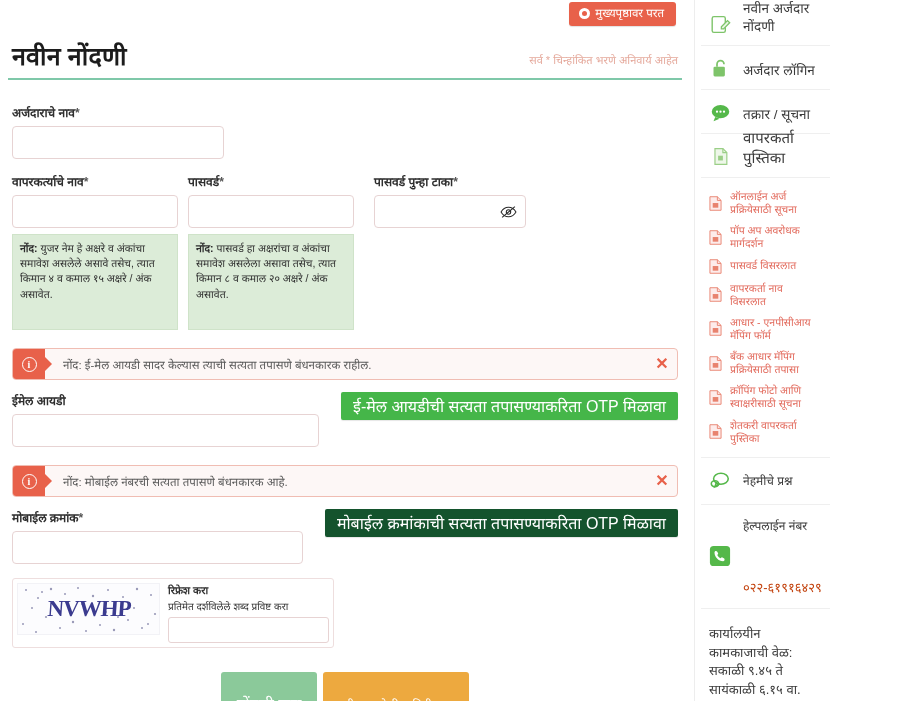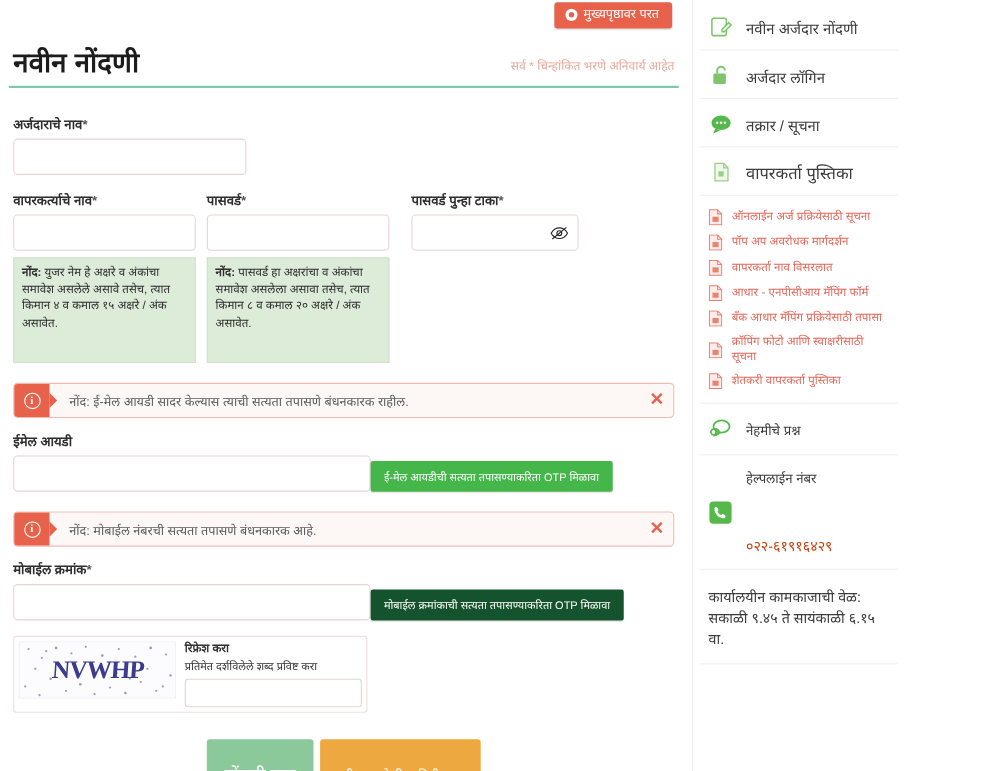--- a/index.html
+++ b/index.html
@@ -130,26 +130,26 @@
   .alert-text {
     flex: 1; display: flex; align-items: center;
     padding-left: 18px; font-size: 11.5px; color: #5a5a5a;
   }
   .alert-close {
     width: 30px; display: flex; align-items: center; justify-content: center;
     color: #e8614a; font-size: 16px; font-weight: 700; cursor: pointer;
     background: none; border: none; line-height: 1;
   }
 
-  .otp-row { display: flex; align-items: flex-end; padding: 0 4px; }
+  .otp-row { display: flex; padding: 0 4px; gap: 22px; }
   .otp-input-col { width: 325px; }
   .otp-btn {
     background: #45b649;
     color: #fff; border: none; border-radius: 2px;
-    font-size: 10px; height: 28px;
+    font-size: 16px; height: 28px;
     padding: 0 12px; cursor: pointer; white-space: nowrap;
     box-shadow: 0 1px 1px rgba(0,0,0,.10);
   }
   .otp-btn.mobile { background: #14532d; }
 
   .section-gap { height: 18px; }
 
   
   .captcha-box {
     display: flex; margin: 0 4px;
@@ -446,20 +446,28 @@
           <rect x="4" y="7.5" width="6" height="5" fill="#e8836f"></rect>
         </svg>
         <span class="doc-label">पॉप अप अवरोधक मार्गदर्शन</span>
       </div>
       <div class="doc-item">
         <svg class="pdf-ico" viewBox="0 0 14 16">
           <path d="M1 .7h8l4 4v10.6H1z" fill="#fdeceb" stroke="#e8836f" stroke-width="1"></path>
           <path d="M9 .7v4h4" fill="none" stroke="#e8836f" stroke-width="1"></path>
           <rect x="4" y="7.5" width="6" height="5" fill="#e8836f"></rect>
         </svg>
+        <span class="doc-label">पासवर्ड विसरलात</span>
+      </div>
+      <div class="doc-item">
+        <svg class="pdf-ico" viewBox="0 0 14 16">
+          <path d="M1 .7h8l4 4v10.6H1z" fill="#fdeceb" stroke="#e8836f" stroke-width="1"></path>
+          <path d="M9 .7v4h4" fill="none" stroke="#e8836f" stroke-width="1"></path>
+          <rect x="4" y="7.5" width="6" height="5" fill="#e8836f"></rect>
+        </svg>
         <span class="doc-label">वापरकर्ता नाव विसरलात</span>
       </div>
       <div class="doc-item">
         <svg class="pdf-ico" viewBox="0 0 14 16">
           <path d="M1 .7h8l4 4v10.6H1z" fill="#fdeceb" stroke="#e8836f" stroke-width="1"></path>
           <path d="M9 .7v4h4" fill="none" stroke="#e8836f" stroke-width="1"></path>
           <rect x="4" y="7.5" width="6" height="5" fill="#e8836f"></rect>
         </svg>
         <span class="doc-label">आधार - एनपीसीआय मॅपिंग फॉर्म</span>
       </div>

